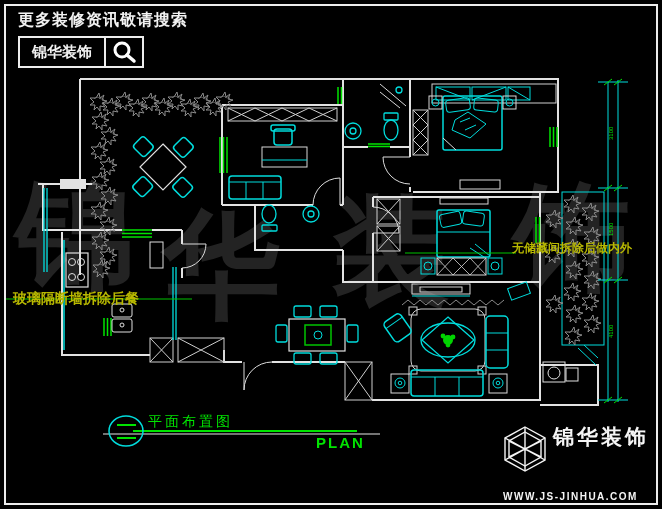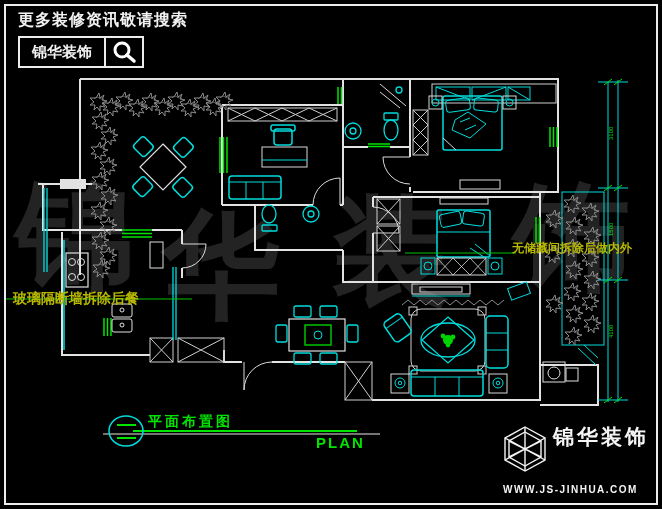--- a/index.html
+++ b/index.html
@@ -20,29 +20,29 @@
   #hdr .brand{width:84px;display:flex;align-items:center;justify-content:center;
               font-size:15px;font-weight:bold;border-right:2px solid #ededed;white-space:nowrap;}
   #hdr .mag{flex:1;display:flex;align-items:center;justify-content:center;}
   
   .ann{position:absolute;z-index:4;color:#b8b800;font-weight:bold;white-space:nowrap;}
   #ann-left{left:13px;top:291px;font-size:14px;line-height:15px;}
   #ann-right{left:512px;top:241px;font-size:12px;line-height:15px;}
   
   #title-block{position:absolute;left:0;top:0;z-index:4;}
   #plan-title{position:absolute;left:148px;top:413px;color:#00e400;font-size:14px;
-              font-weight:bold;letter-spacing:3px;white-space:nowrap;}
+              font-weight:normal;letter-spacing:3px;white-space:nowrap;}
   #plan-label{position:absolute;left:316px;top:434px;color:#00e400;font-size:15px;
               font-weight:bold;letter-spacing:2px;text-align:right;}
   
   #ftr{position:absolute;left:503px;top:425px;z-index:4;color:#f5f5f5;}
   #ftr .row{display:flex;align-items:flex-start;}
   #ftr .names{margin-left:6px;font-weight:bold;font-size:21px;line-height:23px;
               letter-spacing:3px;white-space:nowrap;}
-  #ftr .site{margin-top:7px;font-size:10px;font-weight:bold;letter-spacing:1.5px;white-space:nowrap;}
+  #ftr .site{margin-top:14px;font-size:10px;font-weight:bold;letter-spacing:1.5px;white-space:nowrap;}
 </style>
 </head>
 <body>
 
 <div id="screen">
 
   <span class="wm" style="left:16px;top:176px">锦</span>
   <span class="wm" style="left:162px;top:206px">华</span>
   <span class="wm" style="left:332px;top:192px">装</span>
   <span class="wm" style="left:514px;top:178px">饰</span>

